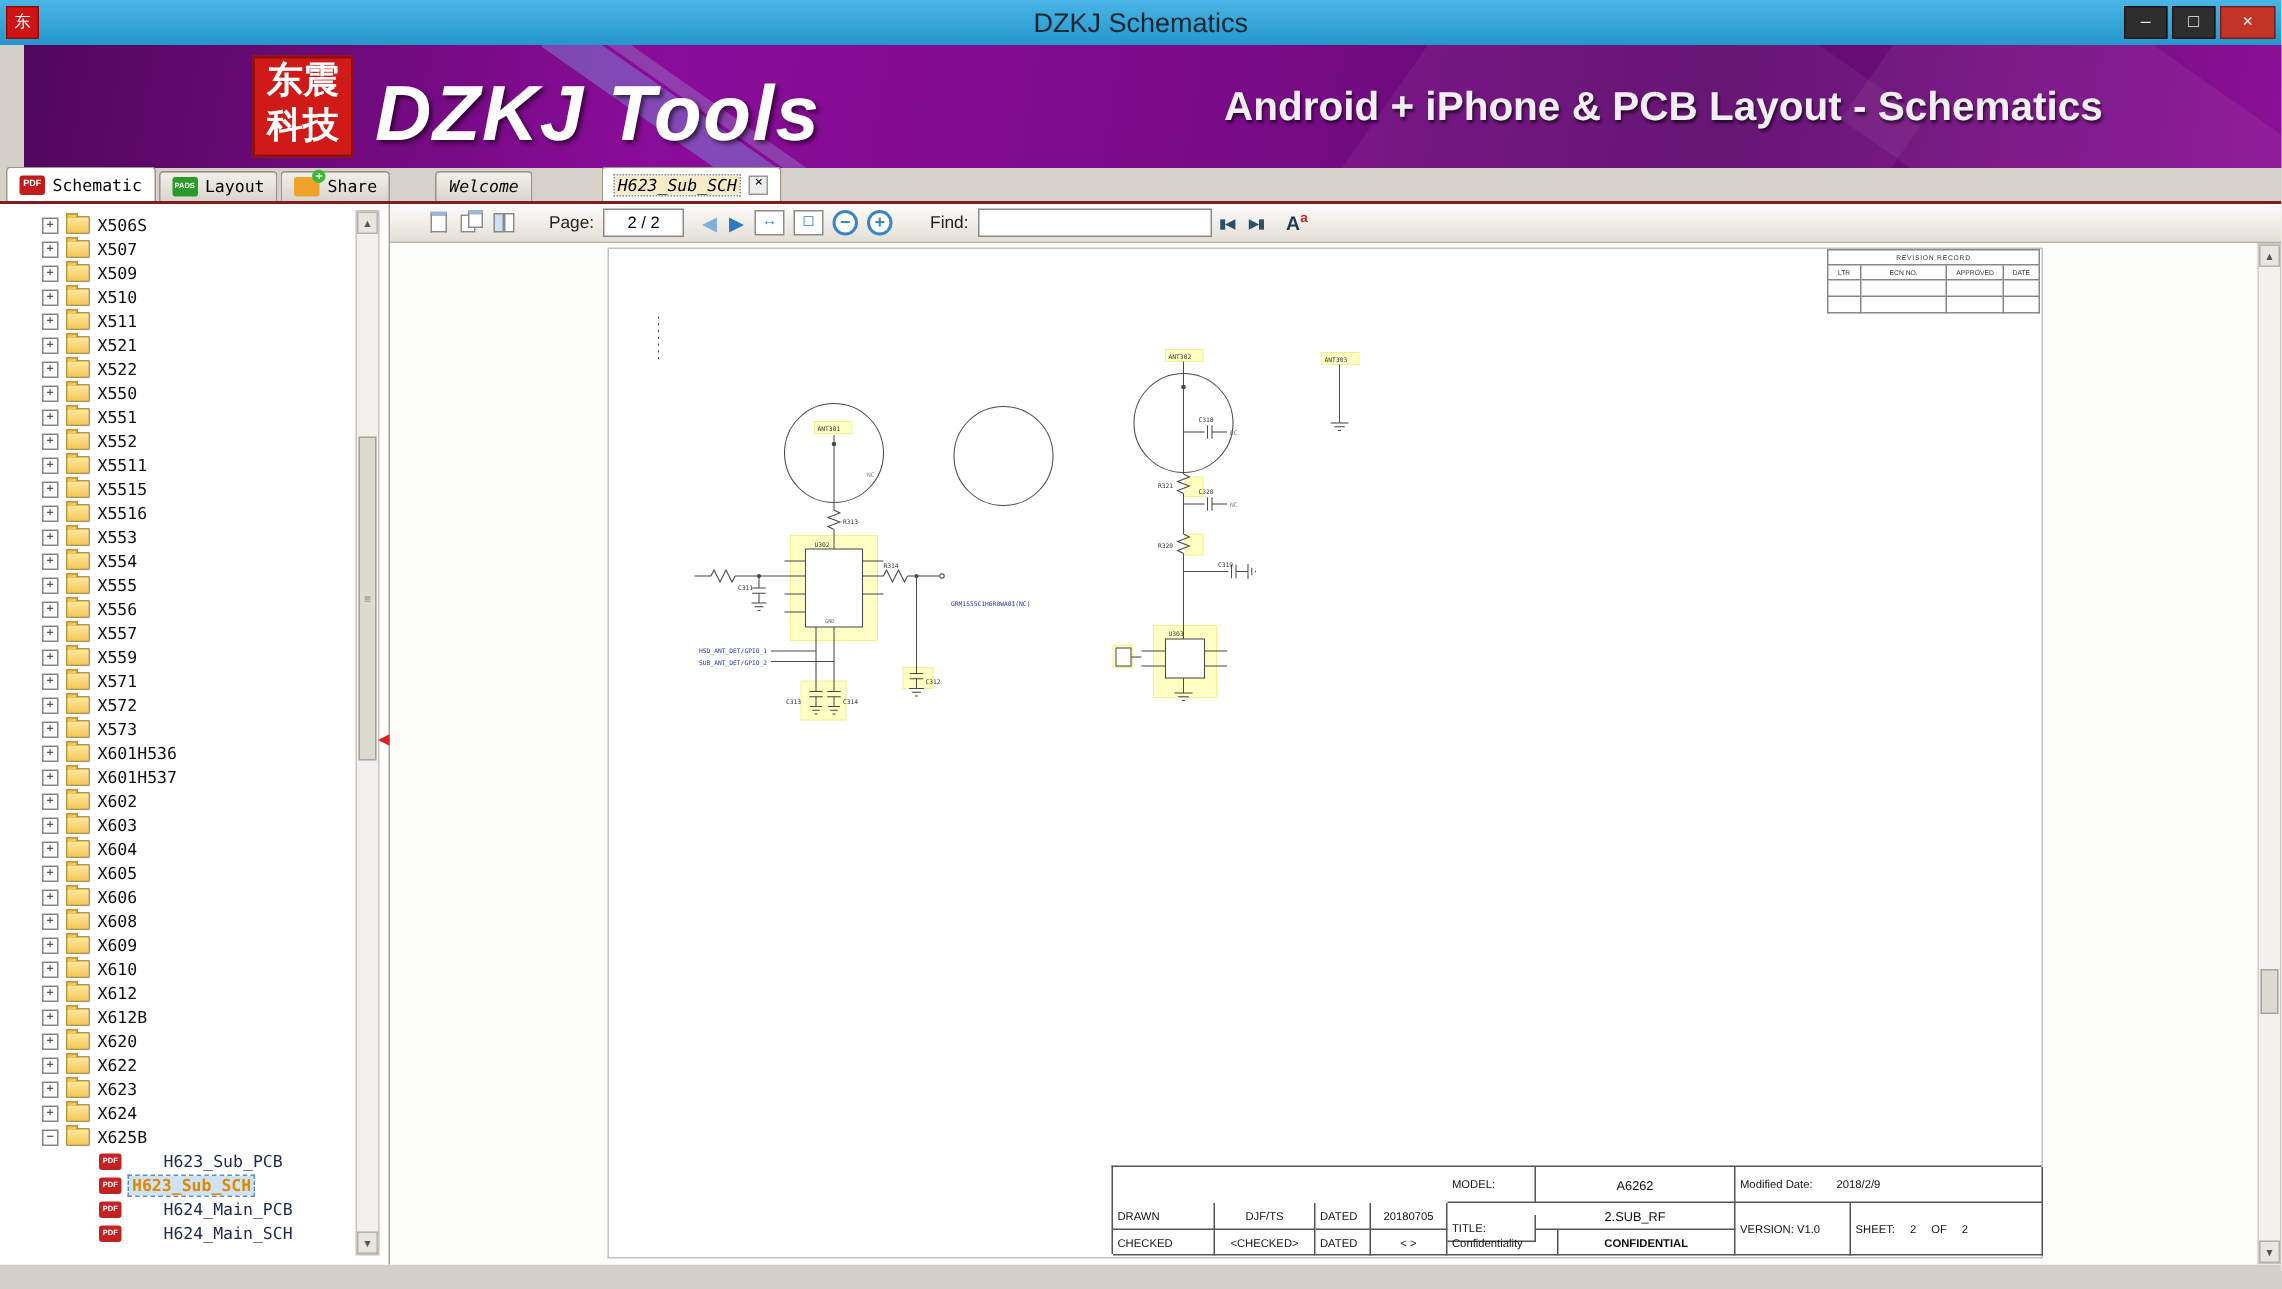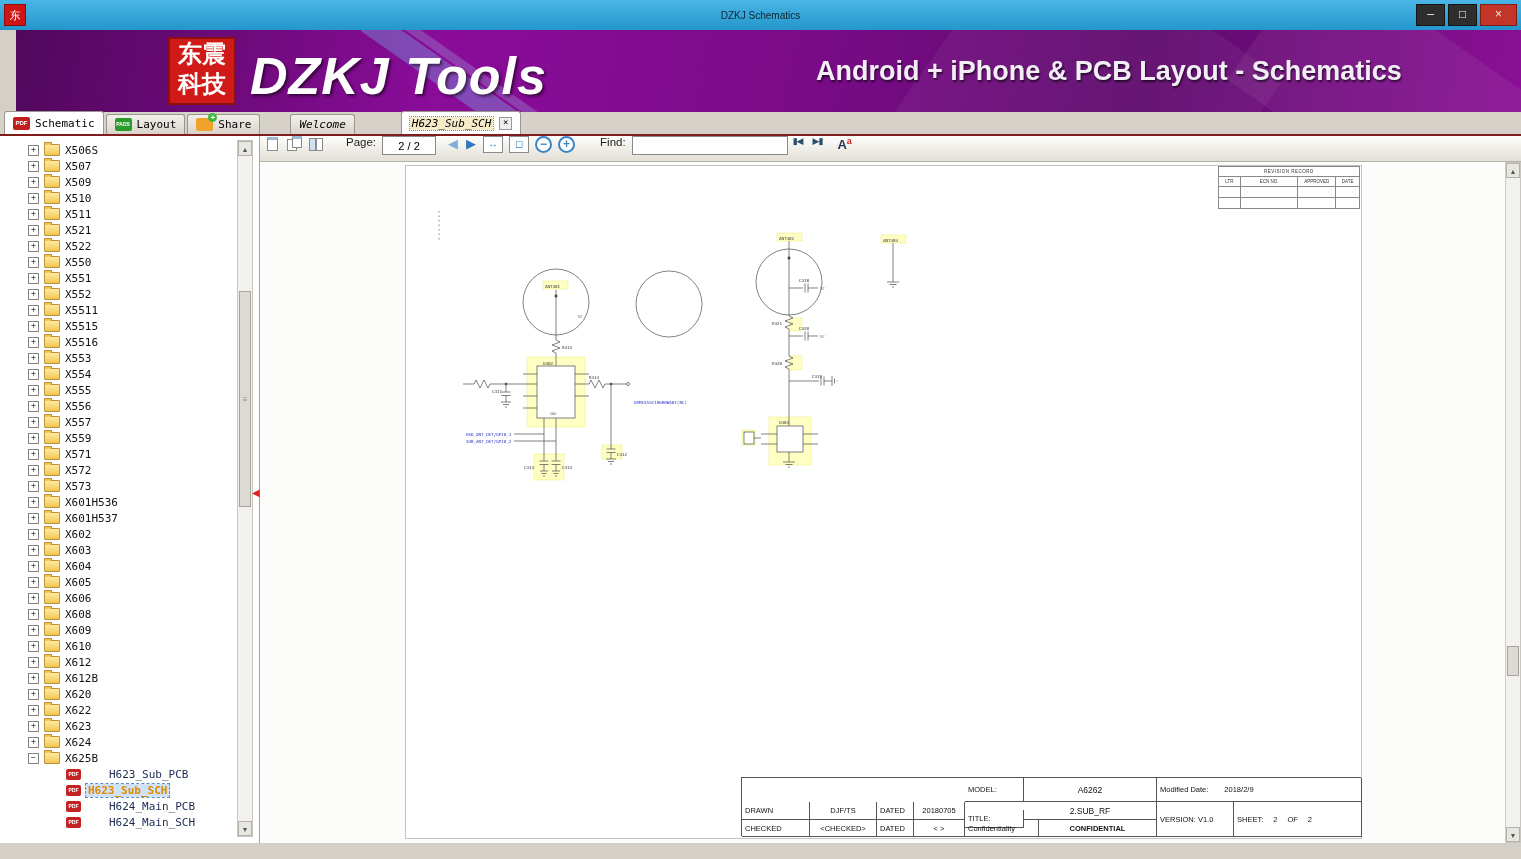--- a/index.html
+++ b/index.html
@@ -2,21 +2,21 @@
 <html><head>
 <meta charset="utf-8">
 <style>
   html,body{margin:0;padding:0;}
   body{width:1521px;height:859px;overflow:hidden;font-family:"Liberation Sans",sans-serif;background:#d4d0c8;}
   .app{position:relative;width:1521px;height:859px;}
 
   
   .titlebar{position:absolute;top:0;left:0;width:1521px;height:30px;background:linear-gradient(#4ab5e6,#2496cb);display:flex;align-items:center;}
   .app-ico{width:20px;height:20px;margin-left:4px;background:#cf1414;border:1px solid #8d0b0b;color:#fff;font-size:11px;line-height:20px;text-align:center;z-index:2;}
-  .wtitle{position:absolute;left:0;right:0;text-align:center;font-size:10px;color:#0c2531;}
+  .wtitle{position:absolute;left:0;right:0;text-align:center;font-size:18px;color:#0c2531;}
   .winbtns{position:absolute;right:4px;top:4px;display:flex;}
   .wb{width:27px;height:20px;margin-left:3px;background:#2e2e2e;border:1px solid #151515;color:#eee;font-size:12px;line-height:18px;text-align:center;cursor:default;}
   .wb.close{width:35px;background:#c23528;border-color:#7e1d14;}
 
   
   .banner{position:absolute;top:30px;left:0;width:1521px;height:82px;background:linear-gradient(100deg,#50085c 0%,#8a0c99 28%,#7a0b88 52%,#5e0a6c 74%,#8c1097 100%);overflow:hidden;margin-left:16px;}
   .streak{position:absolute;transform:rotate(-55deg);}
   .s1{left:438px;top:-60px;width:24px;height:240px;background:rgba(120,215,255,.30);}
   .s2{left:478px;top:-60px;width:9px;height:240px;background:rgba(170,235,255,.22);}
   .s3{left:940px;top:-80px;width:260px;height:300px;background:rgba(255,255,255,.05);}
@@ -60,21 +60,21 @@
   .sbup{top:0;} .sbdn{bottom:0;}
   .sbthumb{position:absolute;left:1px;width:12px;background:#dddad3;border:1px solid #a8a49c;box-sizing:border-box;color:#8a877f;font-size:8px;text-align:center;}
   .tree-thumb{top:150px;height:216px;line-height:216px;}
   .vsb{right:0;top:0;width:16px;height:681px;border-left:1px solid #ccc;}
   .v-thumb{top:483px;height:30px;line-height:30px;}
 
   .split-arrow{position:absolute;left:252px;top:351px;color:#d22;font-size:10px;z-index:5;}
 
   .docarea{position:absolute;left:260px;top:0;width:1261px;height:707px;}
   
-  .toolbar{position:absolute;top:0;left:0;width:1261px;height:26px;background:linear-gradient(#fdfdfb,#e3dfd6);border-bottom:1px solid #b5b2a8;display:flex;padding-left:4px;box-sizing:border-box;}
+  .toolbar{position:absolute;top:0;left:0;width:1261px;height:26px;background:linear-gradient(#fdfdfb,#e3dfd6);border-bottom:1px solid #b5b2a8;display:flex;align-items:center;padding-left:24px;box-sizing:border-box;}
   .tb-ico{position:relative;width:17px;height:17px;margin-right:5px;}
   .tb-ico i{position:absolute;background:#fff;border:1px solid #8b8b8b;box-sizing:border-box;}
   .doc1 i{left:3px;top:1px;width:11px;height:14px;border-top:3px solid #9db8d2;}
   .doc2 i:first-child{left:1px;top:3px;width:10px;height:12px;}
   .doc2 i:last-child{left:6px;top:0;width:10px;height:12px;border-top:3px solid #9db8d2;}
   .doc3 i:first-child{left:1px;top:2px;width:7px;height:13px;background:#cfe0f2;}
   .doc3 i:last-child{left:8px;top:2px;width:7px;height:13px;}
   .tb-label{font-size:11.5px;color:#222;margin:0 6px 0 16px;}
   .tb-label.find{margin-left:22px;}
   .page-input{width:52px;height:17px;border:1px solid #898989;font-size:11px;text-align:center;padding:0;margin-right:8px;font-family:"Liberation Sans",sans-serif;}

